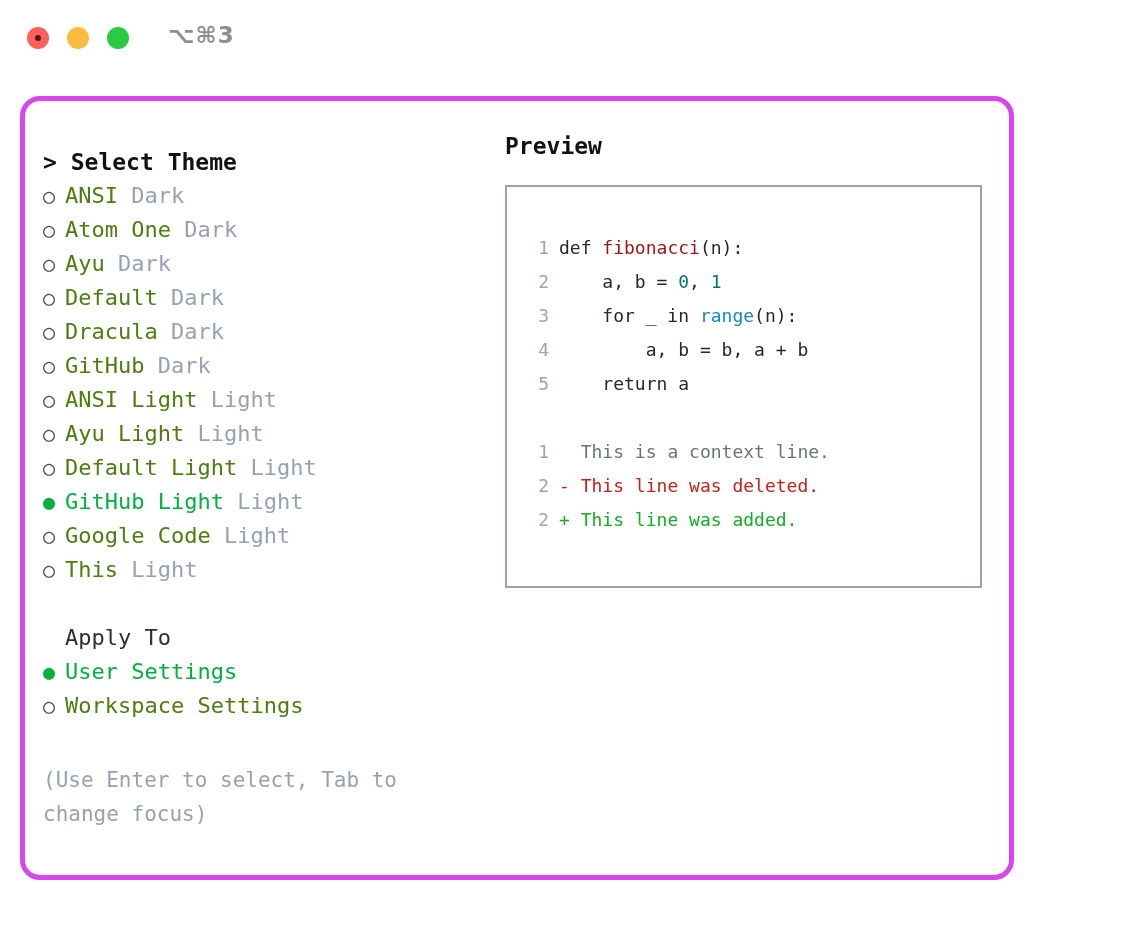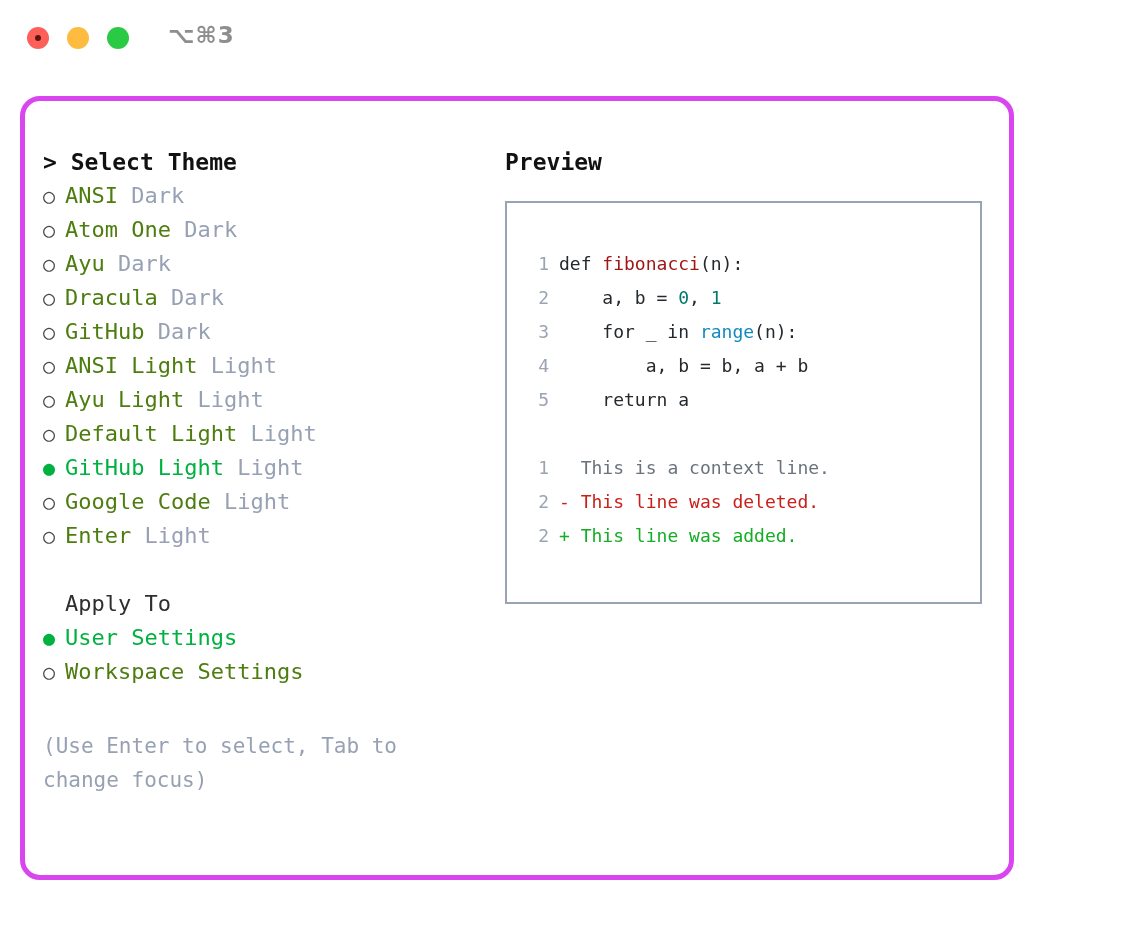--- a/index.html
+++ b/index.html
@@ -142,21 +142,21 @@
     font-size: 21px;
     line-height: 34px;
     color: #97a1b3;
     width: 410px;
   }
 
   
   .right-col {
     position: absolute;
     left: 480px;
-    top: 44px;
+    top: 28px;
     width: 500px;
   }
 
   .preview-header {
     font-size: 23px;
     font-weight: bold;
     color: #111111;
     line-height: 34px;
     margin-bottom: 22px;
   }
@@ -214,28 +214,29 @@
     <div class="columns">
 
       <div class="left-col">
 
         <div class="section-header"><span class="caret">&gt;</span> <span>Select Theme</span></div>
 
         <div id="theme-list">
             <div class="opt-row"><span class="bullet">○</span><span class="opt-label">ANSI</span> <span class="opt-tag">Dark</span></div>
             <div class="opt-row"><span class="bullet">○</span><span class="opt-label">Atom One</span> <span class="opt-tag">Dark</span></div>
             <div class="opt-row"><span class="bullet">○</span><span class="opt-label">Ayu</span> <span class="opt-tag">Dark</span></div>
+            <div class="opt-row"><span class="bullet">○</span><span class="opt-label">Default</span> <span class="opt-tag">Dark</span></div>
             <div class="opt-row"><span class="bullet">○</span><span class="opt-label">Dracula</span> <span class="opt-tag">Dark</span></div>
             <div class="opt-row"><span class="bullet">○</span><span class="opt-label">GitHub</span> <span class="opt-tag">Dark</span></div>
             <div class="opt-row"><span class="bullet">○</span><span class="opt-label">ANSI Light</span> <span class="opt-tag">Light</span></div>
             <div class="opt-row"><span class="bullet">○</span><span class="opt-label">Ayu Light</span> <span class="opt-tag">Light</span></div>
             <div class="opt-row"><span class="bullet">○</span><span class="opt-label">Default Light</span> <span class="opt-tag">Light</span></div>
             <div class="opt-row selected"><span class="bullet">●</span><span class="opt-label">GitHub Light</span> <span class="opt-tag">Light</span></div>
             <div class="opt-row"><span class="bullet">○</span><span class="opt-label">Google Code</span> <span class="opt-tag">Light</span></div>
-            <div class="opt-row"><span class="bullet">○</span><span class="opt-label">Enter</span> <span class="opt-tag">Light</span></div>
+            <div class="opt-row"><span class="bullet">○</span><span class="opt-label">This</span> <span class="opt-tag">Light</span></div>
           </div>
 
         <div class="spacer"></div>
 
         <div class="subsection-header">Apply To</div>
 
         <div id="apply-list">
             <div class="opt-row selected"><span class="bullet">●</span><span class="opt-label">User Settings</span></div>
             <div class="opt-row"><span class="bullet">○</span><span class="opt-label">Workspace Settings</span></div>
           </div>

